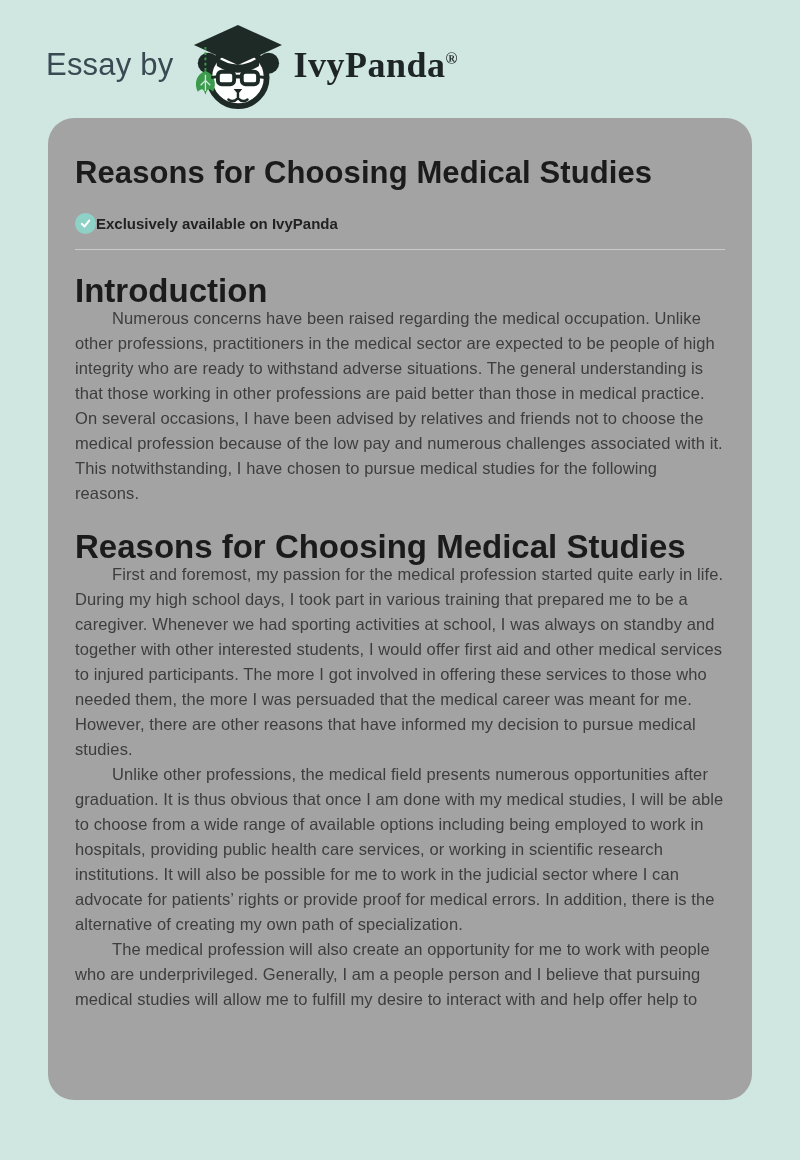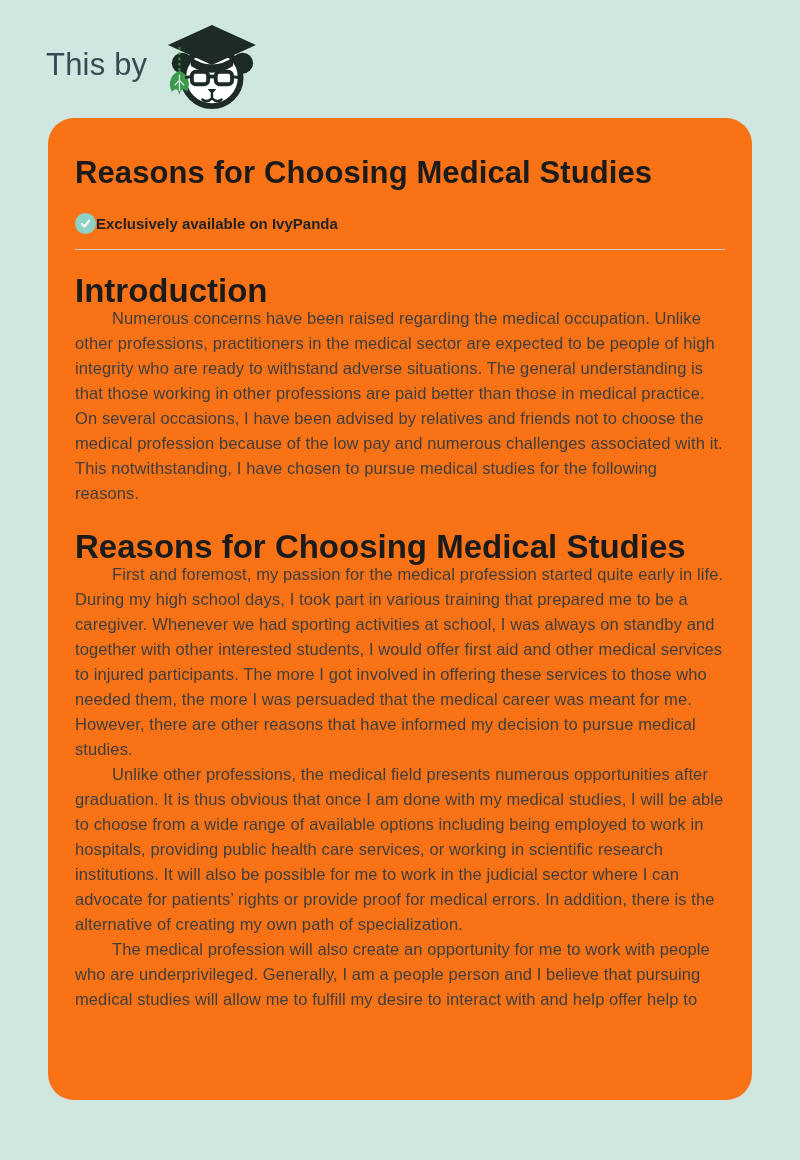--- a/index.html
+++ b/index.html
@@ -38,21 +38,21 @@
     font-size: 16px;
     color: #1e2527;
     vertical-align: super;
     line-height: 1;
   }
   
   .card {
     width: 704px;
     height: 982px;
     margin: 16px auto 0 auto;
-    background: #f97316;
+    background: #a3a3a3;
     border-radius: 26px;
     padding: 36px 27px 30px 27px;
     overflow: hidden;
   }
   .doc-title {
     font-size: 31px;
     font-weight: bold;
     color: #1b1b1b;
     letter-spacing: 0.1px;
     line-height: 38px;
@@ -95,21 +95,21 @@
     line-height: 25px;
     color: #3d3d3d;
     text-indent: 37px;
     letter-spacing: 0.1px;
   }
 </style>
 </head>
 <body>
 
 <header class="header">
-  <span class="header-prefix">This by</span>
+  <span class="header-prefix">Essay by</span>
   <span class="logo-icon">
     <svg viewBox="0 0 104 92" width="100" height="88" aria-hidden="true">
 
       <circle cx="22" cy="42" r="11" fill="#1d2a26"></circle>
       <circle cx="85" cy="42" r="11" fill="#1d2a26"></circle>
 
       <circle cx="53" cy="57" r="30" fill="#ffffff" stroke="#1d2a26" stroke-width="6"></circle>
 
       <polygon points="53,2 99,23 53,44 7,23" fill="#1d2a26"></polygon>
       <path d="M30,35 Q53,52 76,35 L75,45 Q53,59 31,45 Z" fill="#1d2a26"></path>
@@ -122,20 +122,21 @@
       <rect x="32" y="51" width="17" height="13" rx="4" fill="none" stroke="#1d2a26" stroke-width="4"></rect>
       <rect x="57" y="51" width="17" height="13" rx="4" fill="none" stroke="#1d2a26" stroke-width="4"></rect>
       <line x1="49" y1="56" x2="57" y2="56" stroke="#1d2a26" stroke-width="4"></line>
       <line x1="25" y1="57" x2="32" y2="56" stroke="#1d2a26" stroke-width="3"></line>
       <line x1="74" y1="56" x2="81" y2="57" stroke="#1d2a26" stroke-width="3"></line>
 
       <path d="M48.5,69 h9 l-4.5,5.5 z" fill="#1d2a26"></path>
       <path d="M53,74 v4.5 M53,78.5 q-5,5.5 -10,1.5 M53,78.5 q5,5.5 10,1.5" stroke="#1d2a26" stroke-width="2.6" fill="none" stroke-linecap="round"></path>
     </svg>
   </span>
+  <span class="brand-name"><span>IvyPanda</span><sup class="brand-reg">®</sup></span>
 </header>
 
 <main class="card">
   <h1 class="doc-title">Reasons for Choosing Medical Studies</h1>
 
   <div class="badge-row">
     <span class="badge-circle">
       <svg viewBox="0 0 14 14" width="13" height="13" aria-hidden="true">
         <polyline points="3,7.4 6,10.2 11,3.8" fill="none" stroke="#ffffff" stroke-width="2.2" stroke-linecap="round" stroke-linejoin="round"></polyline>
       </svg>

